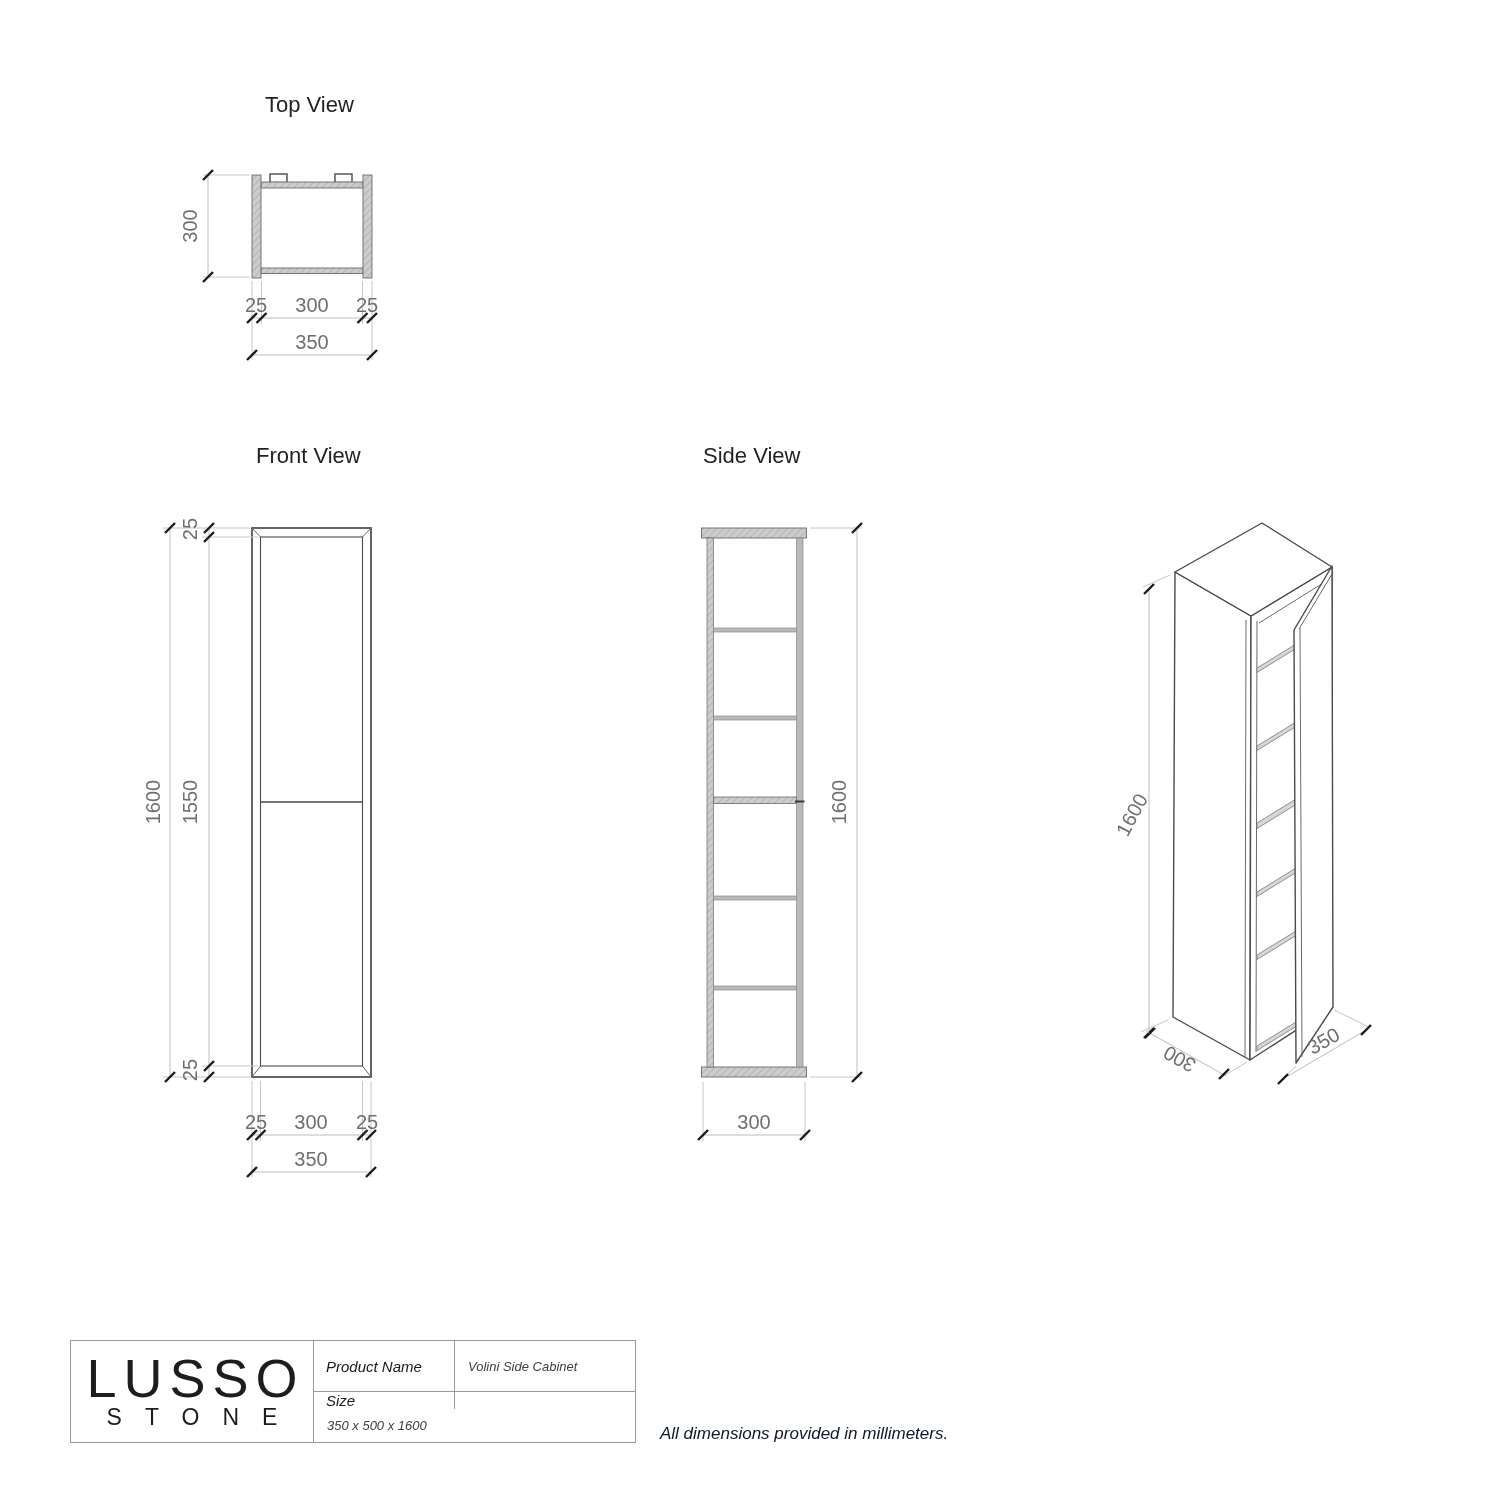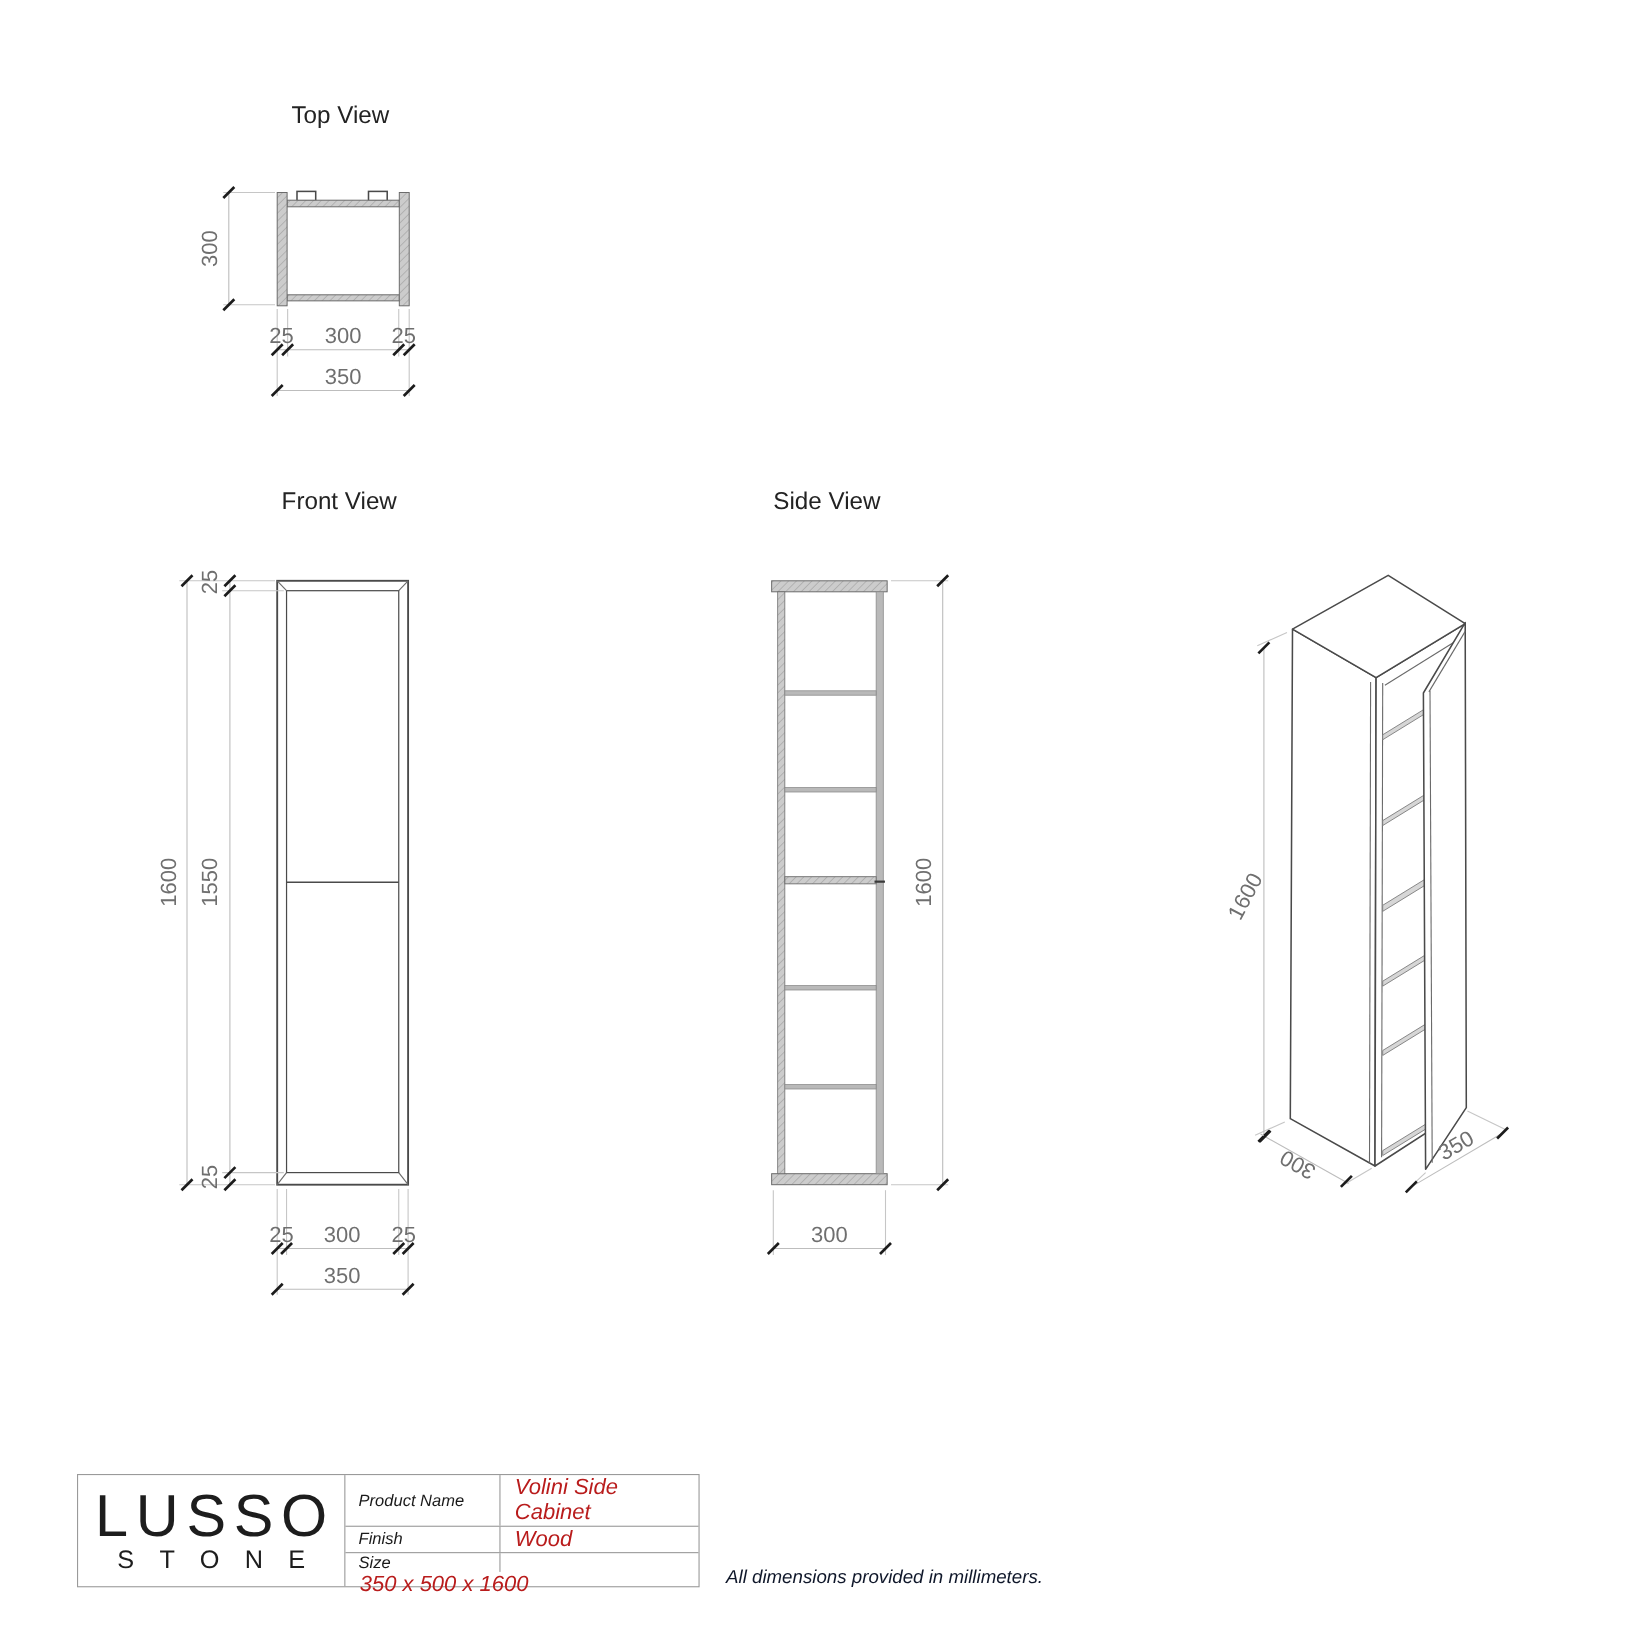--- a/index.html
+++ b/index.html
@@ -20,21 +20,21 @@
           border:1.5px solid #9a9a9a;display:flex;background:#fff;box-sizing:border-box;}
   .logocell{width:243px;border-right:1px solid #9a9a9a;display:flex;flex-direction:column;
             align-items:center;justify-content:center;box-sizing:border-box;}
   .brand-word{font-size:54px;line-height:50px;letter-spacing:7px;padding-left:7px;color:#1d1d1d;font-weight:400;}
   .brand-sub{font-size:23px;line-height:26px;letter-spacing:23px;padding-left:23px;color:#1d1d1d;margin-top:1px;}
   .tcols{flex:1;display:flex;flex-direction:column;font-style:italic;}
   .trow{flex:1;display:flex;border-bottom:1px solid #9a9a9a;}
   .trow:last-child{border-bottom:none;flex-direction:column;}
   .tlabel{width:141px;border-right:1px solid #9a9a9a;display:flex;align-items:center;
           padding-left:12px;font-size:15px;color:#1a1a1a;box-sizing:border-box;}
-  .tvalue{flex:1;display:flex;align-items:center;padding-left:13px;font-size:20px;color:#b91c1c;}
+  .tvalue{flex:1;display:flex;align-items:center;padding-left:13px;font-size:13px;color:#404040;}
   .footnote{position:absolute;left:660px;top:1424px;font-size:17px;font-style:italic;color:#0f172a;}
 </style>
 </head>
 <body>
 
 <div id="canvas">
 
 <svg width="1500" height="1500" viewBox="0 0 1500 1500">
   <defs>
     <pattern id="hatch" width="5" height="5" patternUnits="userSpaceOnUse" patternTransform="rotate(45)">
@@ -200,24 +200,20 @@
     <div class="logocell">
       <div class="brand-word">LUSSO</div>
       <div class="brand-sub">STONE</div>
     </div>
     <div class="tcols">
       <div class="trow">
         <div class="tlabel">Product Name</div>
         <div class="tvalue">Volini Side Cabinet</div>
       </div>
       <div class="trow">
-        <div class="tlabel">Finish</div>
-        <div class="tvalue">Wood</div>
-      </div>
-      <div class="trow">
         <div class="tlabel">Size</div>
         <div class="tvalue">350 x 500 x 1600</div>
       </div>
     </div>
   </div>
 
   <div class="footnote">All dimensions provided in millimeters.</div>
 
 </div>
 

